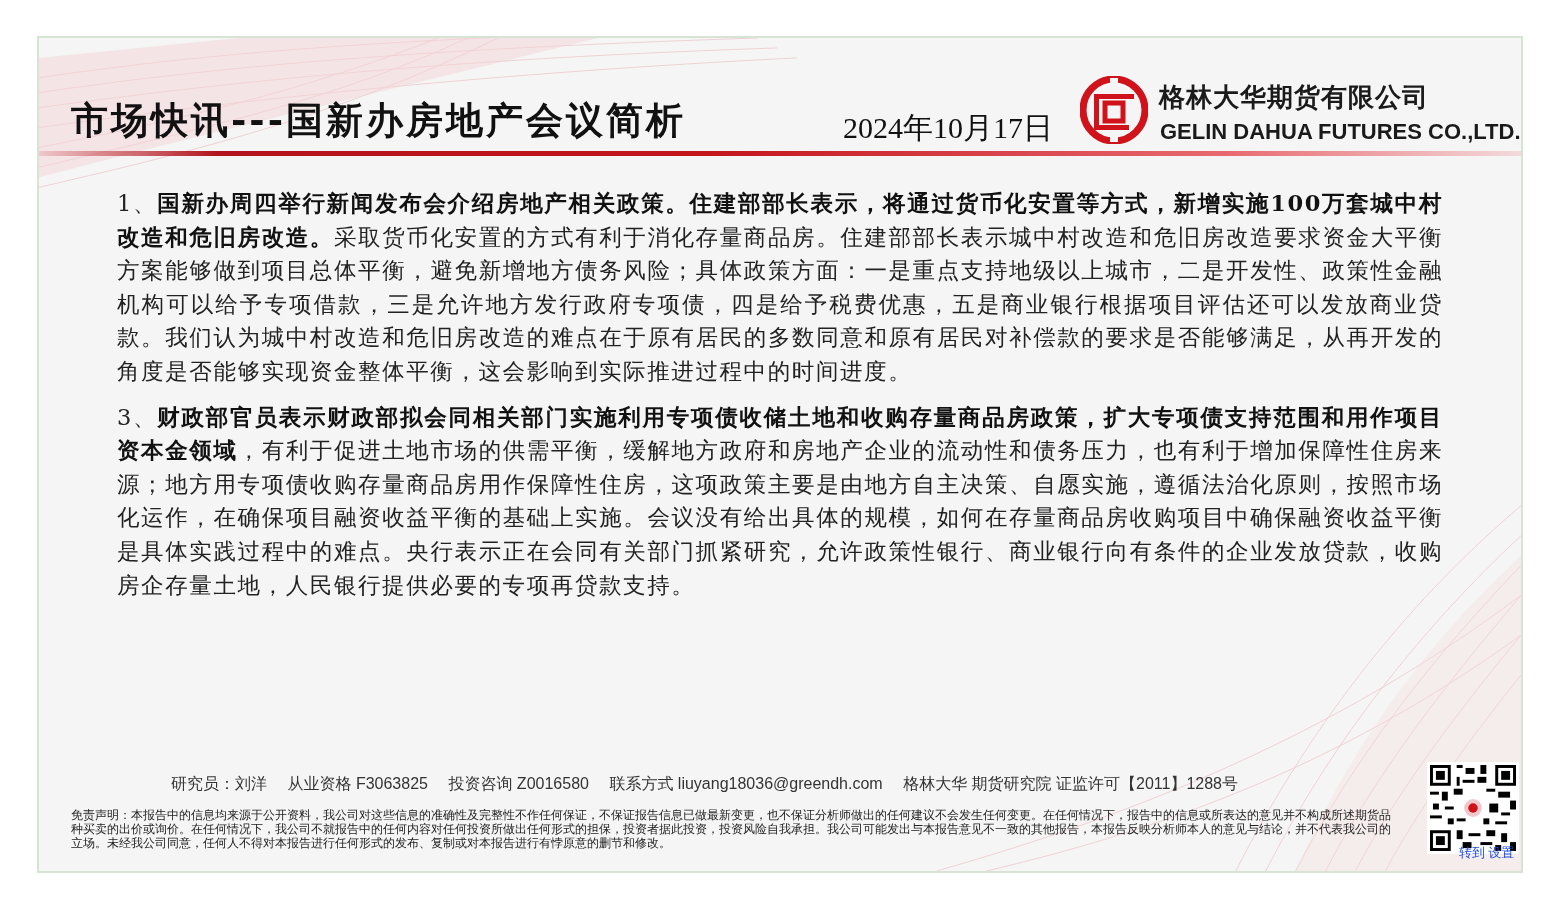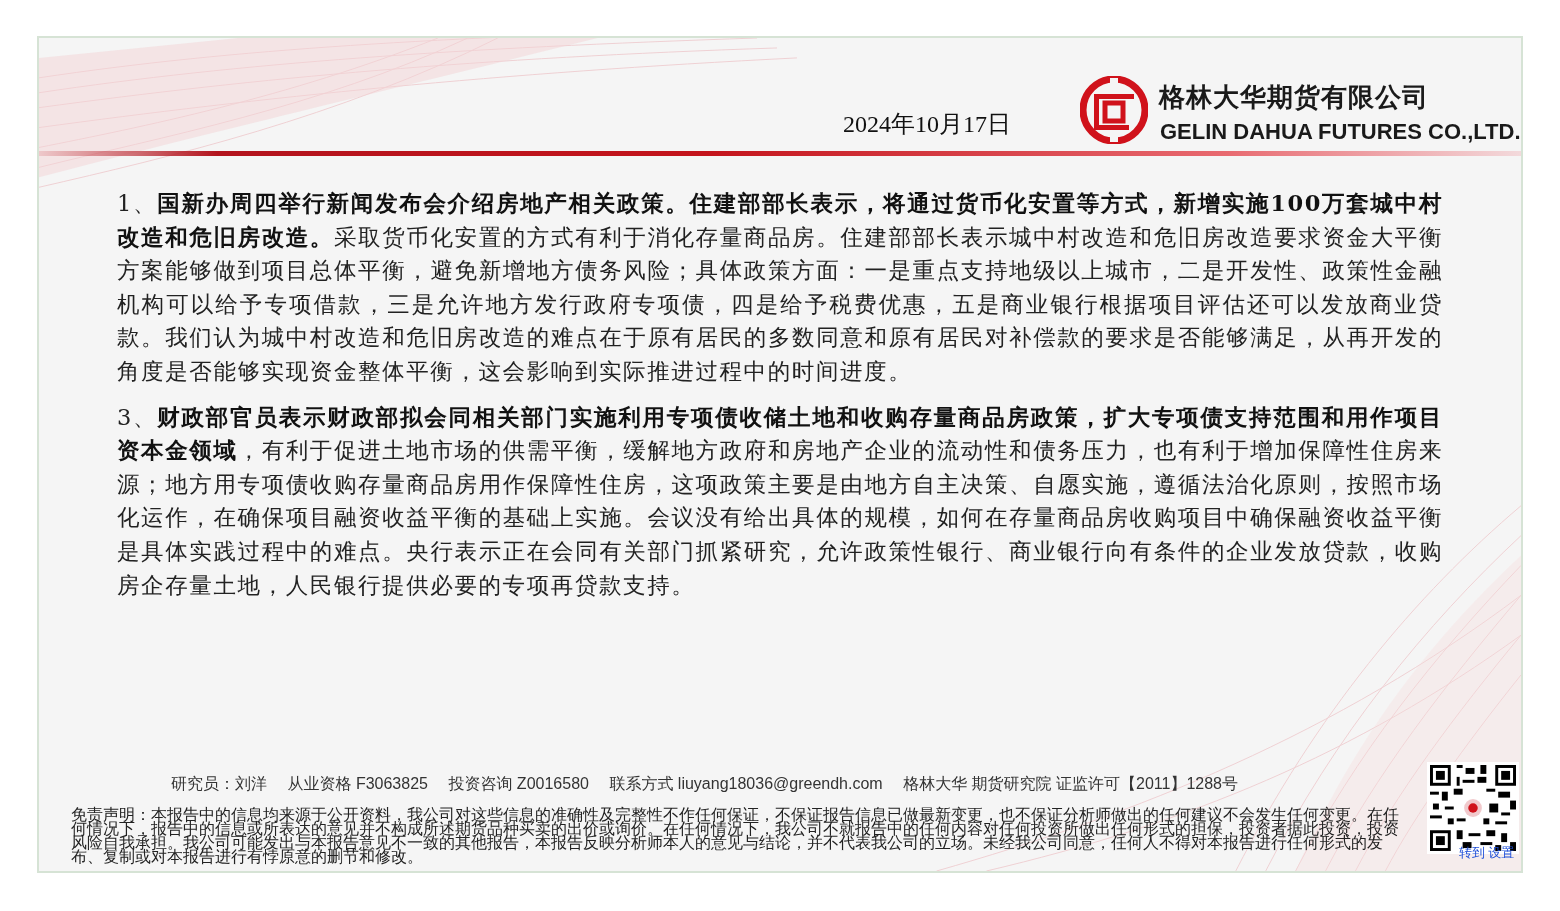--- a/index.html
+++ b/index.html
@@ -10,21 +10,21 @@
   .slide {
     position: absolute; left: 37px; top: 36px; width: 1486px; height: 837px;
     background: #f5f5f5; border: 2px solid #d6e3d5; box-sizing: border-box; overflow: hidden;
   }
   .deco { position: absolute; left: 0; top: 0; width: 100%; height: 100%; pointer-events: none; }
   .title {
     position: absolute; left: 32px; top: 58px; font-size: 37px; font-weight: bold; color: #111;
     letter-spacing: 3px; white-space: nowrap;
   }
   .date {
-    position: absolute; left: 804px; top: 70px; font-size: 24px; color: #111; white-space: nowrap;
+    position: absolute; left: 804px; top: 70px; font-size: 30px; color: #111; white-space: nowrap;
     font-family: "Liberation Serif", "DejaVu Serif", serif;
   }
   .logo { position: absolute; left: 1041px; top: 38px; width: 68px; height: 68px; }
   .company-cn {
     position: absolute; left: 1120px; top: 42px; font-size: 26px; font-weight: bold; color: #1a1a1a;
     font-family: "DejaVu Sans", "Liberation Sans", sans-serif; letter-spacing: 1px; white-space: nowrap;
   }
   .company-en {
     position: absolute; left: 1121px; top: 81px; font-size: 22px; font-weight: bold; color: #1a1a1a;
     font-family: "Liberation Sans", "DejaVu Sans", sans-serif; white-space: nowrap;
@@ -38,21 +38,21 @@
     color: #222; letter-spacing: 1.6px; text-align: justify;
   }
   .para { margin: 12px; }
   .b { font-weight: bold; color: #111; }
   .researcher {
     position: absolute; left: 132px; top: 736px; font-size: 16px; color: #333; white-space: nowrap;
     font-family: "Liberation Sans", "DejaVu Sans", sans-serif;
   }
   .researcher span { margin-right: 16px; }
   .disclaimer {
-    position: absolute; left: 32px; top: 770px; width: 1330px; font-size: 16px; line-height: 14px; color: #222;
+    position: absolute; left: 32px; top: 770px; width: 1330px; font-size: 12px; line-height: 14px; color: #222;
     font-family: "DejaVu Sans", "Liberation Sans", sans-serif;
   }
   .qr { position: absolute; left: 1388px; top: 724px; width: 86px; height: 86px; background: #fff; padding: 3px; }
   .watermark {
     position: absolute; left: 1420px; top: 806px; font-size: 13px; color: #1d4ed8; white-space: nowrap;
     font-family: Liberation Serif, serif;
   }
 </style>
 </head>
 <body>
@@ -74,20 +74,21 @@
       <path d="M1486 560 C 1410 650, 1340 740, 1290 837"></path>
       <path d="M1486 600 C 1420 680, 1360 760, 1320 837"></path>
       <path d="M1486 640 C 1430 710, 1380 780, 1350 837"></path>
       <path d="M900 837 C 1100 780, 1300 700, 1486 560"></path>
       <path d="M950 837 C 1150 790, 1320 720, 1486 600"></path>
     </g>
     <path d="M0 20 L 0 140 C 150 100, 320 60, 560 0 L 200 0 Z" fill="#f3d3d6" opacity="0.5"></path>
     <path d="M1486 520 C 1400 600, 1320 700, 1260 837 L 1486 837 Z" fill="#f6dcde" opacity="0.35"></path>
   </svg>
 
+  <div class="title">市场快讯---国新办房地产会议简析</div>
   <div class="date">2024年10月17日</div>
 
   <svg class="logo" viewBox="0 0 68 68">
     <circle cx="34" cy="34" r="31" fill="none" stroke="#d0121b" stroke-width="7"></circle>
     <rect x="12" y="30" width="44" height="6" fill="#f5f5f5"></rect>
     <rect x="30" y="2" width="8" height="10" fill="#f5f5f5"></rect>
     <rect x="30" y="56" width="8" height="10" fill="#f5f5f5"></rect>
     <rect x="14" y="18" width="40" height="5" fill="#d0121b"></rect>
     <rect x="14" y="18" width="5" height="36" fill="#d0121b"></rect>
     <rect x="25" y="27" width="18" height="18" fill="none" stroke="#d0121b" stroke-width="5"></rect>

